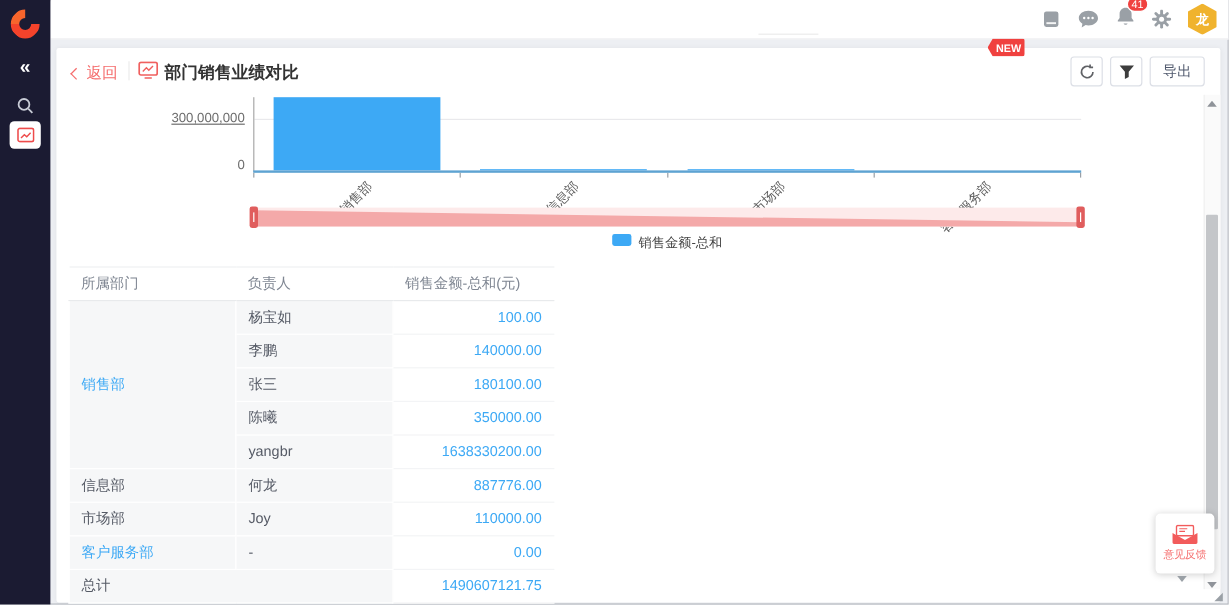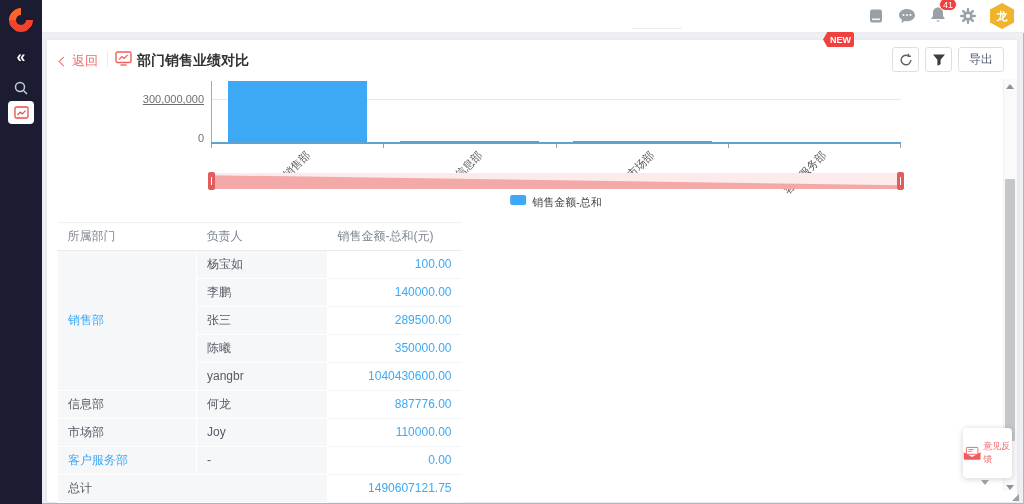--- a/index.html
+++ b/index.html
@@ -98,21 +98,21 @@
   .arr-up { left:1006px; top:84px; border-left:4px solid transparent; border-right:4px solid transparent;
             border-bottom:5px solid #8f9399; }
   .arr-down { left:1006px; top:485px; border-left:4px solid transparent; border-right:4px solid transparent;
               border-top:5px solid #8f9399; }
   .vthumb { position:absolute; left:1005px; top:179px; width:10px; height:262px; background:#c4c6c9;
             border-radius:1px; z-index:3; }
 
   
   .feedback { position:absolute; left:963px; top:428px; width:49px; height:50px; background:#fff;
               border-radius:4px; box-shadow:0 1px 6px rgba(0,0,0,.18); z-index:6;
-              display:flex; align-items:center; justify-content:center; gap:2px; cursor:pointer; }
+              display:flex; flex-direction:column; align-items:center; justify-content:center; gap:2px; cursor:pointer; }
   .feedback-label { font-size:9px; color:#f56c6c; }
   .fb-collapse { position:absolute; left:981px; top:480px; width:0; height:0; z-index:6;
                  border-left:4px solid transparent; border-right:4px solid transparent;
                  border-top:5px solid #9aa0a6; }
   .corner-grip { position:absolute; left:1012px; top:494px; width:0; height:0;
                  border-left:7px solid transparent; border-bottom:7px solid #9aa0a6; z-index:6; }
 </style>
 </head>
 <body>
 
@@ -249,29 +249,29 @@
             <td class="dept link" rowspan="5">销售部</td>
             <td class="person">杨宝如</td>
             <td class="amount">100.00</td>
           </tr>
           <tr>
             <td class="person">李鹏</td>
             <td class="amount">140000.00</td>
           </tr>
           <tr>
             <td class="person">张三</td>
-            <td class="amount">289500.00</td>
+            <td class="amount">180100.00</td>
           </tr>
           <tr>
             <td class="person">陈曦</td>
             <td class="amount">350000.00</td>
           </tr>
           <tr>
             <td class="person">yangbr</td>
-            <td class="amount">1040430600.00</td>
+            <td class="amount">1638330200.00</td>
           </tr>
           <tr>
             <td class="dept" rowspan="1">信息部</td>
             <td class="person">何龙</td>
             <td class="amount">887776.00</td>
           </tr>
           <tr>
             <td class="dept" rowspan="1">市场部</td>
             <td class="person">Joy</td>
             <td class="amount">110000.00</td>

